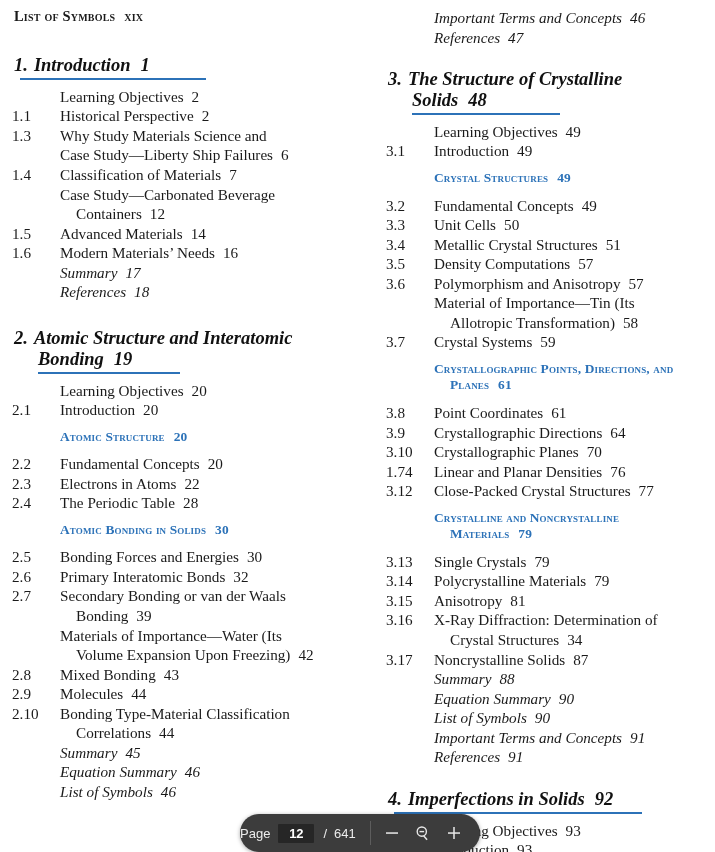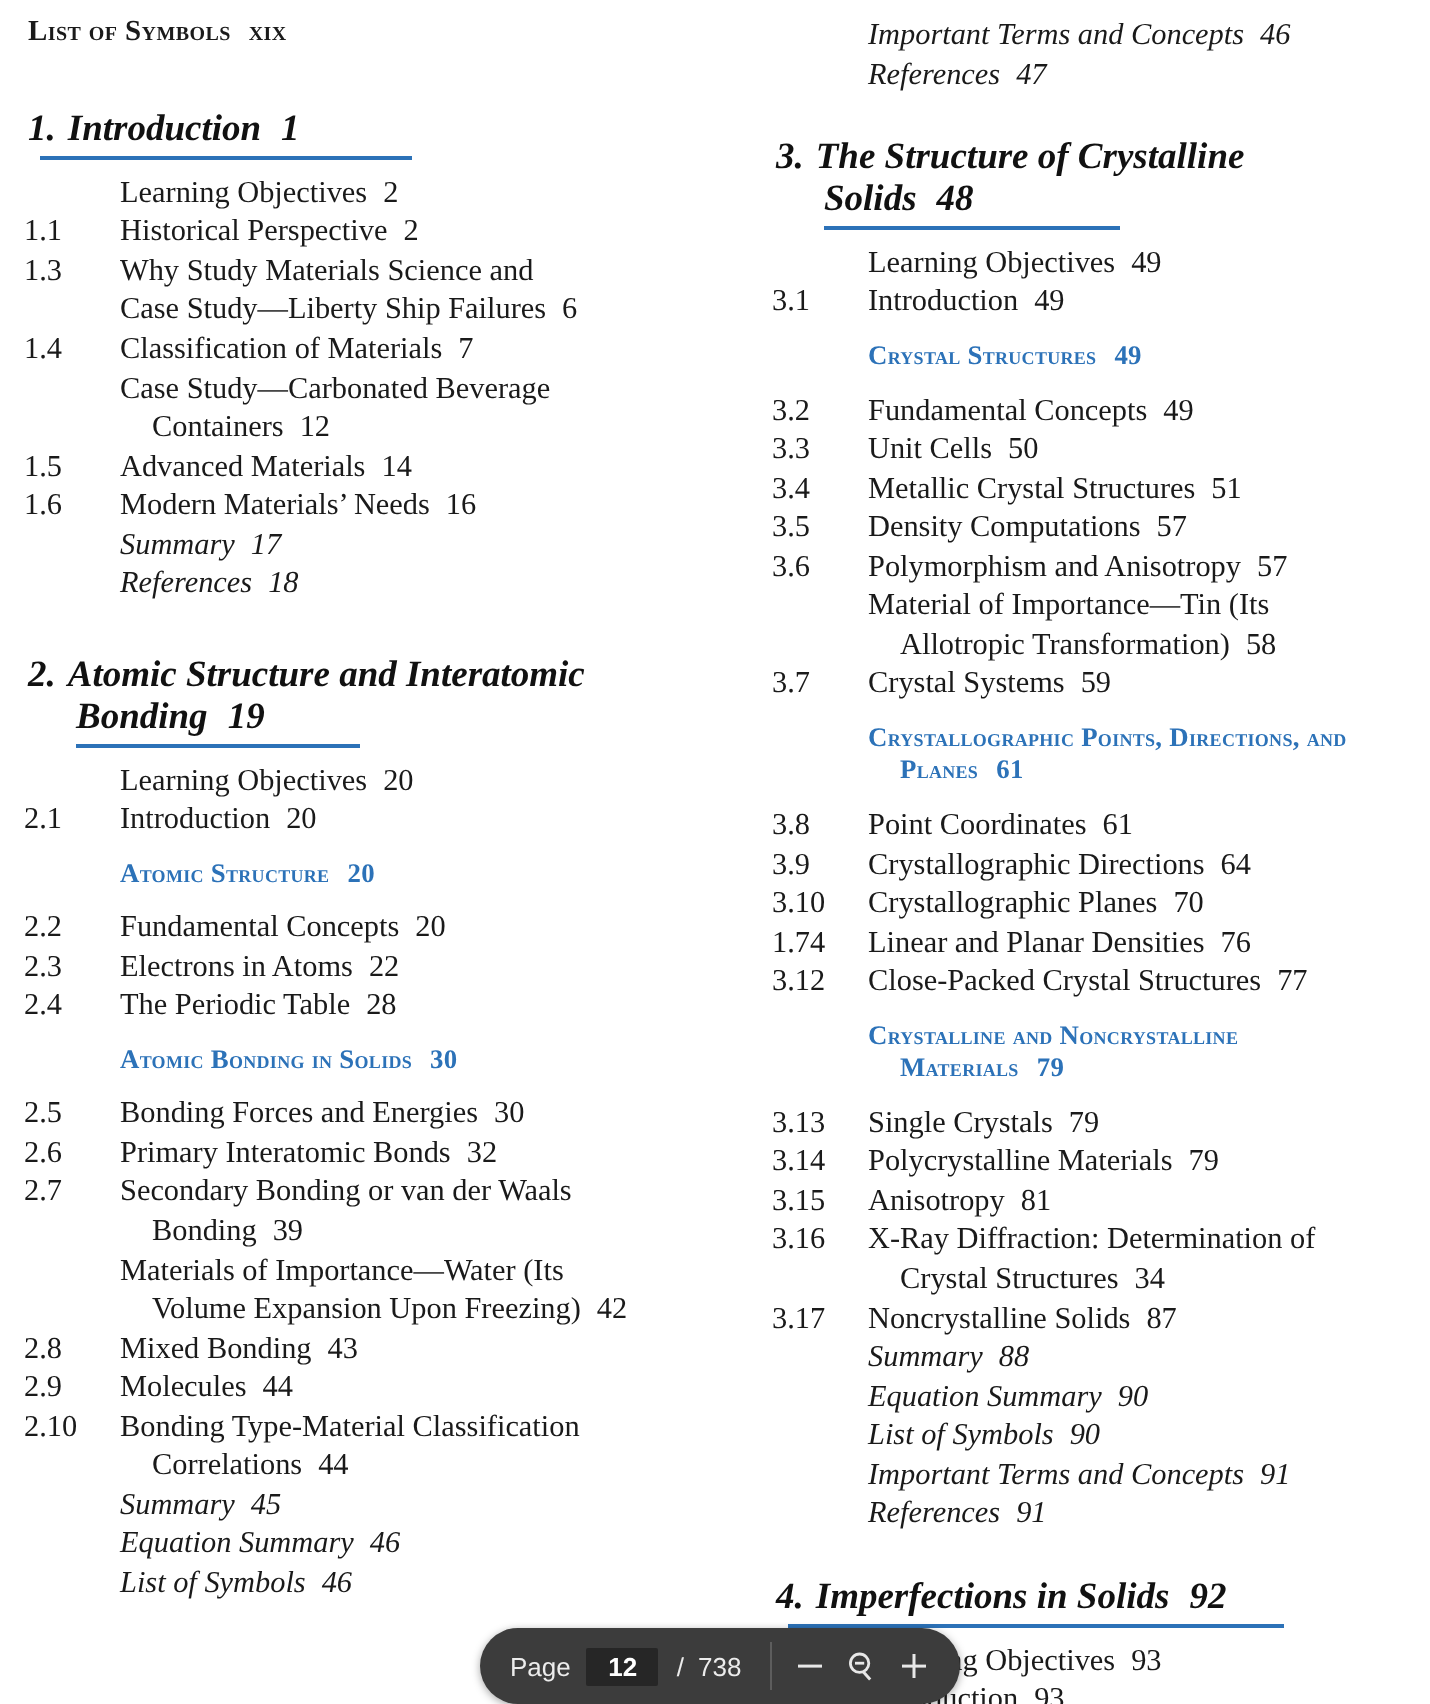--- a/index.html
+++ b/index.html
@@ -120,21 +120,20 @@
     border-radius: 19px;
     display: flex;
     align-items: center;
     font-family: "Liberation Sans", "DejaVu Sans", sans-serif;
     color: #ececec;
     box-shadow: 0 1px 4px rgba(0,0,0,.35);
   }
   .tb-pagegroup {
     display: flex;
     align-items: center;
-    padding-left: 15px;
     font-size: 13px;
     white-space: nowrap;
   }
   .tb-label { margin-right: 8px; }
   .tb-pageinput {
     background: #262626;
     color: #ffffff;
     border: none;
     width: 36px;
     height: 19px;
@@ -485,21 +484,21 @@
       </div>
     </div>
   </div>
 </div>
 
 <div id="toolbar">
   <div class="tb-pagegroup">
     <span class="tb-label">Page</span>
     <input class="tb-pageinput" type="text" value="12" style="">
     <span class="tb-sep-slash">/</span>
-    <span class="tb-total">738</span>
+    <span class="tb-total">641</span>
   </div>
   <div class="tb-divider"></div>
   <div class="tb-btns">
     <div class="tb-btn">
       <svg width="18" height="18" viewBox="0 0 18 18" aria-hidden="true">
         <rect x="3" y="8.3" width="12" height="1.5" fill="#e8e8e8"></rect>
       </svg>
     </div>
     <div class="tb-btn">
       <svg width="18" height="18" viewBox="0 0 18 18" aria-hidden="true">

